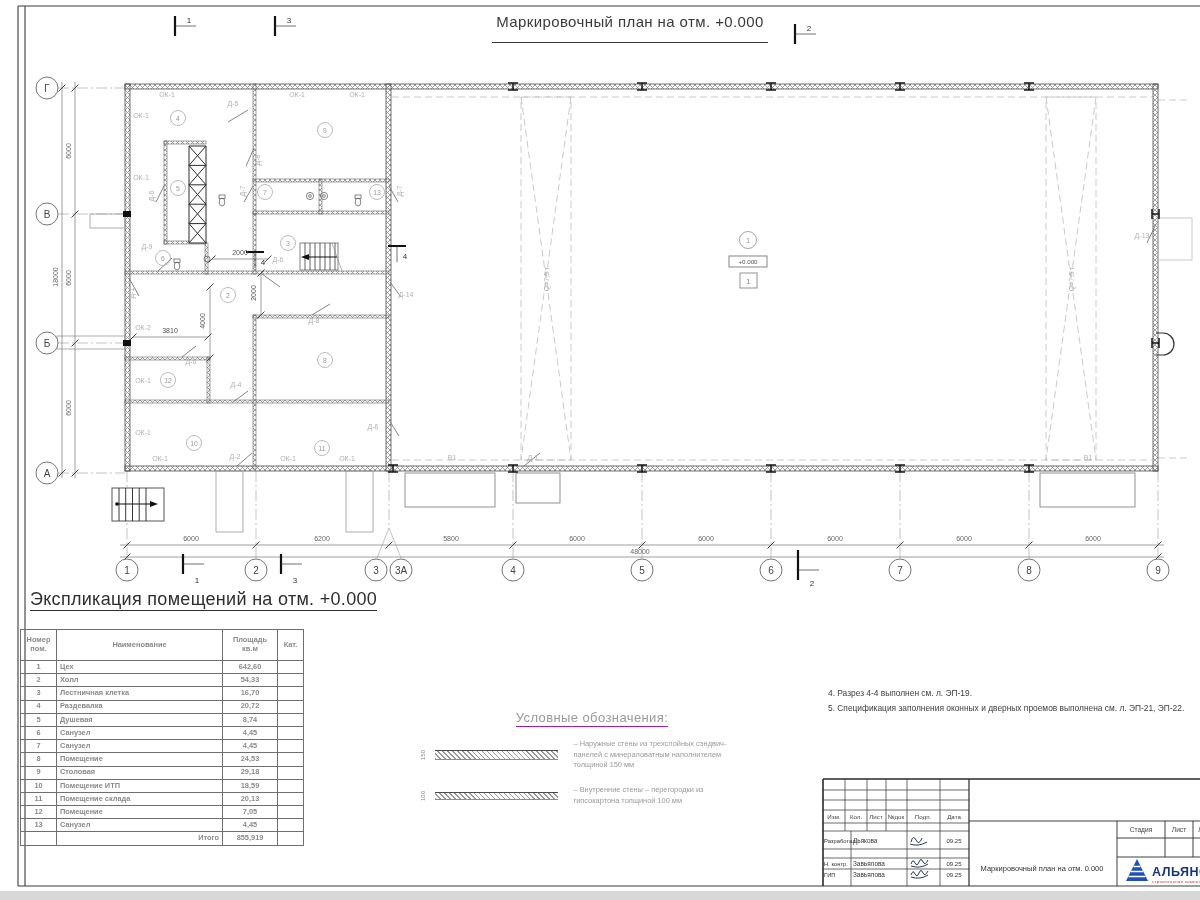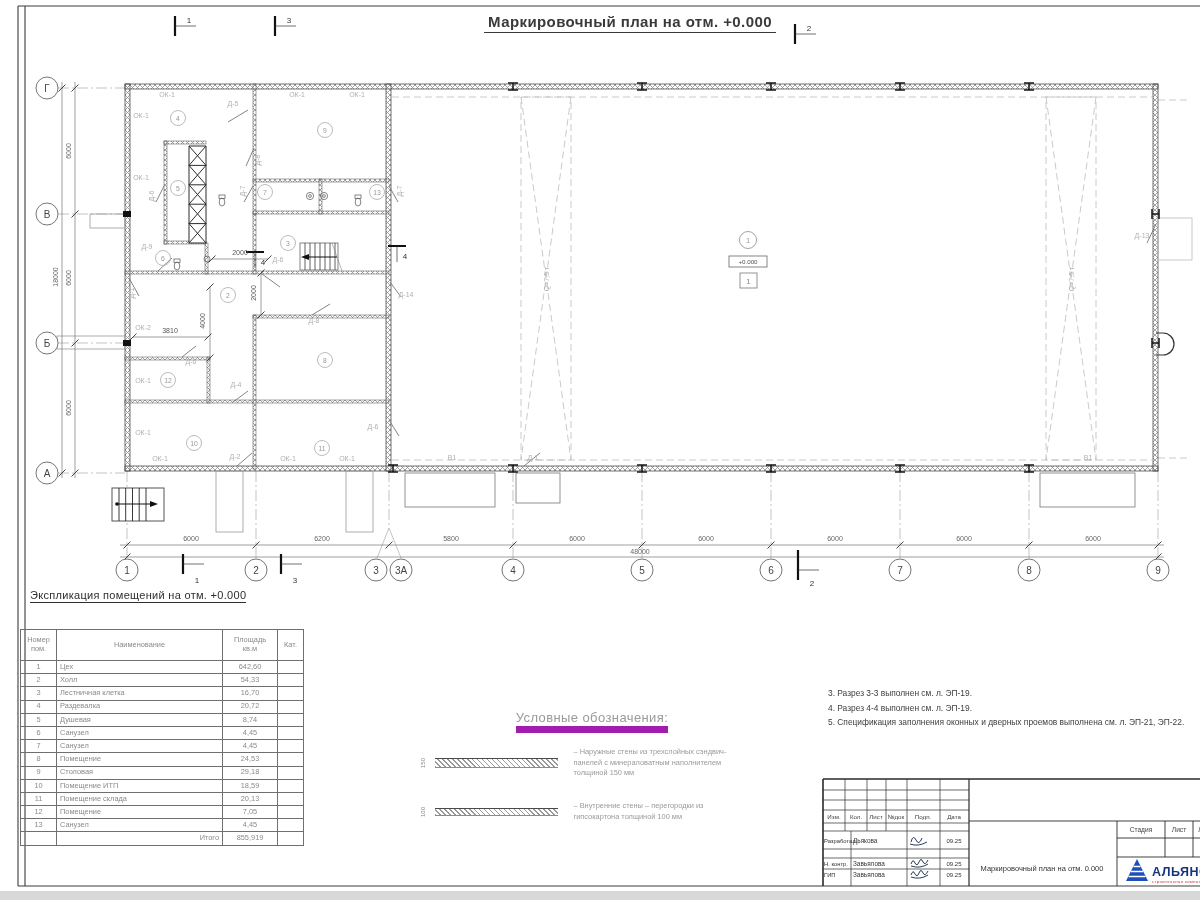--- a/index.html
+++ b/index.html
@@ -3,41 +3,41 @@
 <meta charset="utf-8">
 <style>
   html,body{margin:0;padding:0;background:#fff;}
   #page{position:relative;width:1200px;height:900px;overflow:hidden;background:#fff;
         font-family:"Liberation Sans",sans-serif;color:#444;}
   svg text{font-family:"Liberation Sans",sans-serif;}
   .abs{position:absolute;}
 
   
   #sheet-title{top:13px;left:390px;width:480px;text-align:center;font-size:15px;color:#3a3a3a;letter-spacing:.4px;}
-  #sheet-title span{border-bottom:1px solid #3a3a3a;padding:0 4px 2px;font-weight:bold;}
+  #sheet-title span{border-bottom:1px solid #3a3a3a;padding:0 4px 12px;}
 
   
-  #table-title{top:589px;left:30px;font-size:11px;color:#2e2e2e;letter-spacing:.3px;}
+  #table-title{top:589px;left:30px;font-size:18px;color:#2e2e2e;letter-spacing:.3px;}
   #table-title span{border-bottom:1px solid #2e2e2e;padding-bottom:1px;}
   #room-table{top:629px;left:20px;}
   #room-table table{border-collapse:collapse;border:1.6px solid #3c3c3c;}
-  #room-table th,#room-table td{border:.8px solid #6f6f6f;color:#8a8a8a;font-weight:normal;
+  #room-table th,#room-table td{border:.8px solid #6f6f6f;color:#8a8a8a;font-weight:bold;
       font-size:7.4px;line-height:1.15;padding:1px 3px;height:13.2px;box-sizing:border-box;}
   #room-table th{height:31px;text-align:center;}
   .c-num{width:36px;text-align:center;}
   .c-name{width:166px;text-align:left;}
   .c-area{width:55px;text-align:center;}
   .c-kat{width:26px;text-align:center;}
   .total-lb{text-align:right !important;}
 
   
   #legend{top:710px;left:412px;width:330px;}
   #legend .lg-title{text-align:center;font-size:13px;color:#9a9a9a;letter-spacing:.4px;margin-left:30px;}
-  #legend .lg-title span{border-bottom:7px solid #a21caf;padding-bottom:1px;}
-  .lg-item{display:flex;align-items:center;margin-top:22px;}
+  #legend .lg-title span{border-bottom:1px solid #a21caf;padding-bottom:1px;}
+  .lg-item{display:flex;align-items:center;margin-top:14px;}
   .lg-dim{width:24px;text-align:center;font-size:6px;color:#888;transform:rotate(-90deg);}
   .lg-band{width:128px;height:8px;border-top:1.6px solid #4a4a4a;border-bottom:1.6px solid #8a8a8a;
      background:repeating-linear-gradient(45deg,#9a9a9a 0,#9a9a9a 1px,transparent 1px,transparent 3.5px);}
   .lg-band.thin{height:6px;}
   .lg-text{margin-left:16px;width:176px;font-size:7.4px;line-height:1.45;color:#9a9a9a;}
 
   
   #notes{top:686px;left:828px;width:372px;font-size:8.4px;color:#3d3d3d;line-height:14.6px;white-space:nowrap;}
 
   #bottom-strip{top:891px;left:0;width:1200px;height:9px;background:#d8d8d8;}
@@ -513,19 +513,18 @@
       <div class="lg-text">– Наружные стены из трехслойных сэндвич-панелей с минераловатным наполнителем толщиной 150 мм</div>
     </div>
     <div class="lg-item">
       <div class="lg-dim">100</div>
       <div class="lg-band thin"></div>
       <div class="lg-text">– Внутренние стены – перегородки из гипсокартона толщиной 100 мм</div>
     </div>
   </div>
 
   <div id="notes" class="abs">
-      <div>3. Разрез 3-3 выполнен см. л. ЭП-19.</div>
       <div>4. Разрез 4-4 выполнен см. л. ЭП-19.</div>
       <div>5. Спецификация заполнения оконных и дверных проемов выполнена см. л. ЭП-21, ЭП-22.</div>
     </div>
 
   <div id="bottom-strip" class="abs"></div>
 </div>
 
 </body></html>

